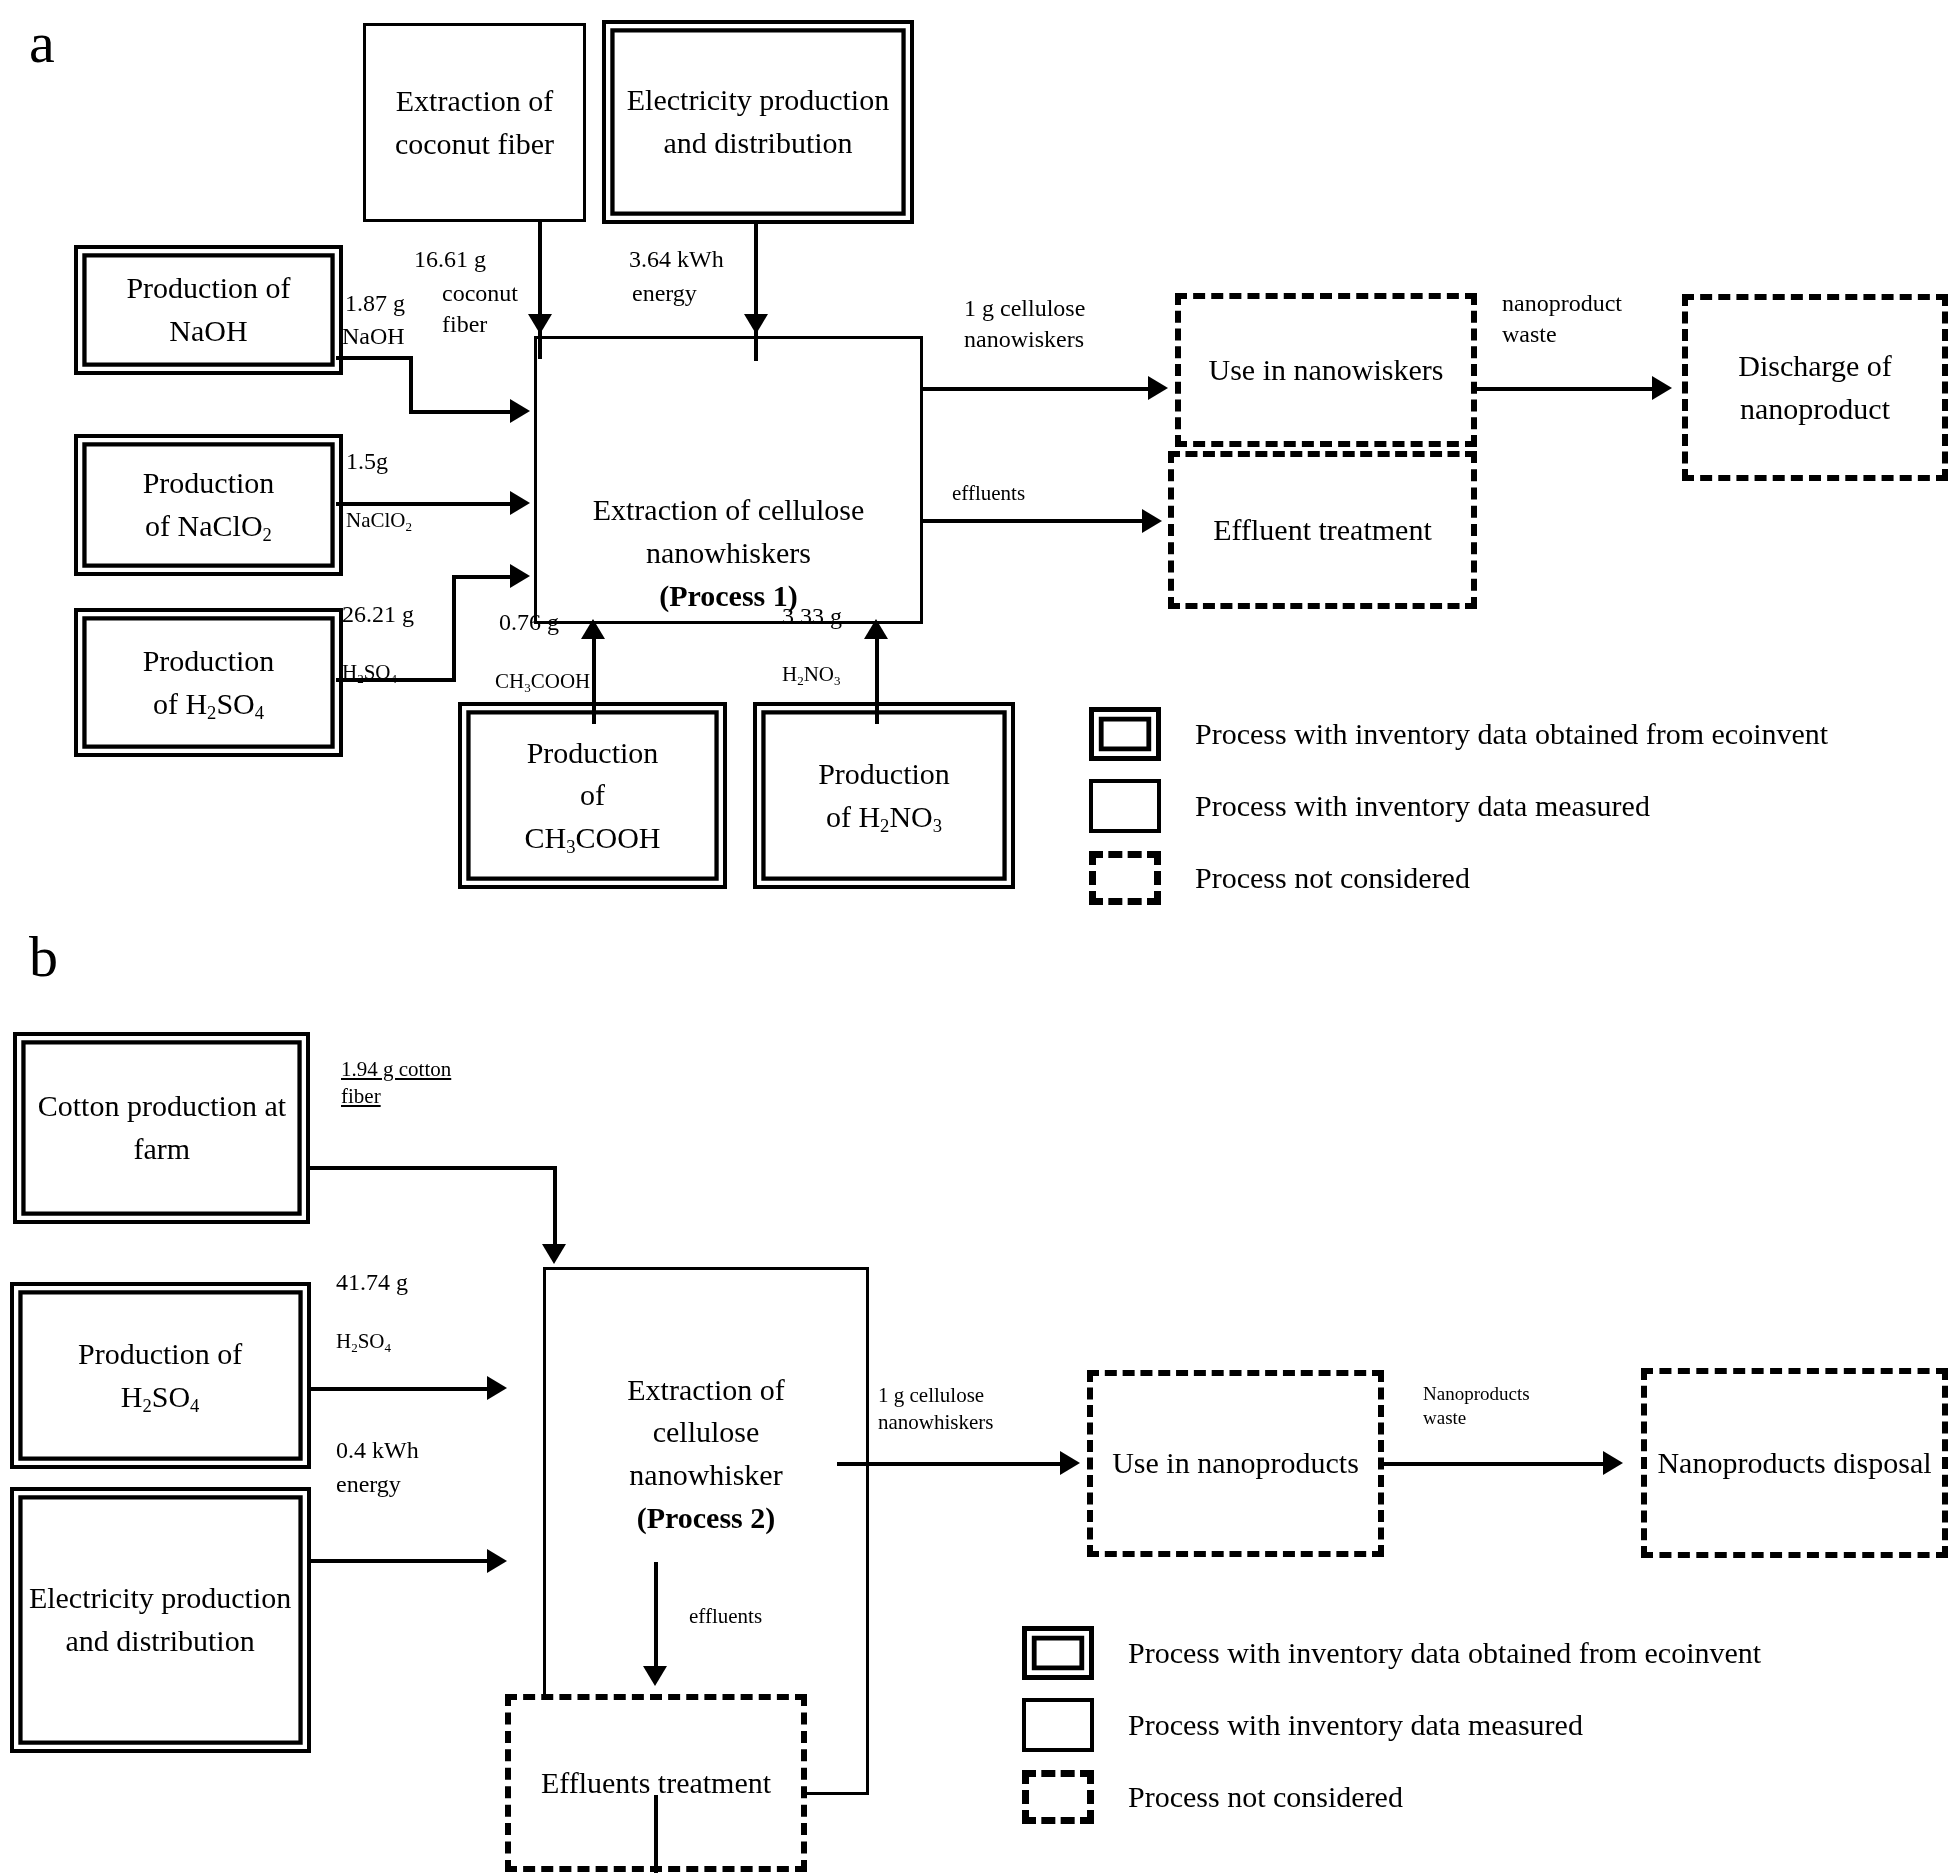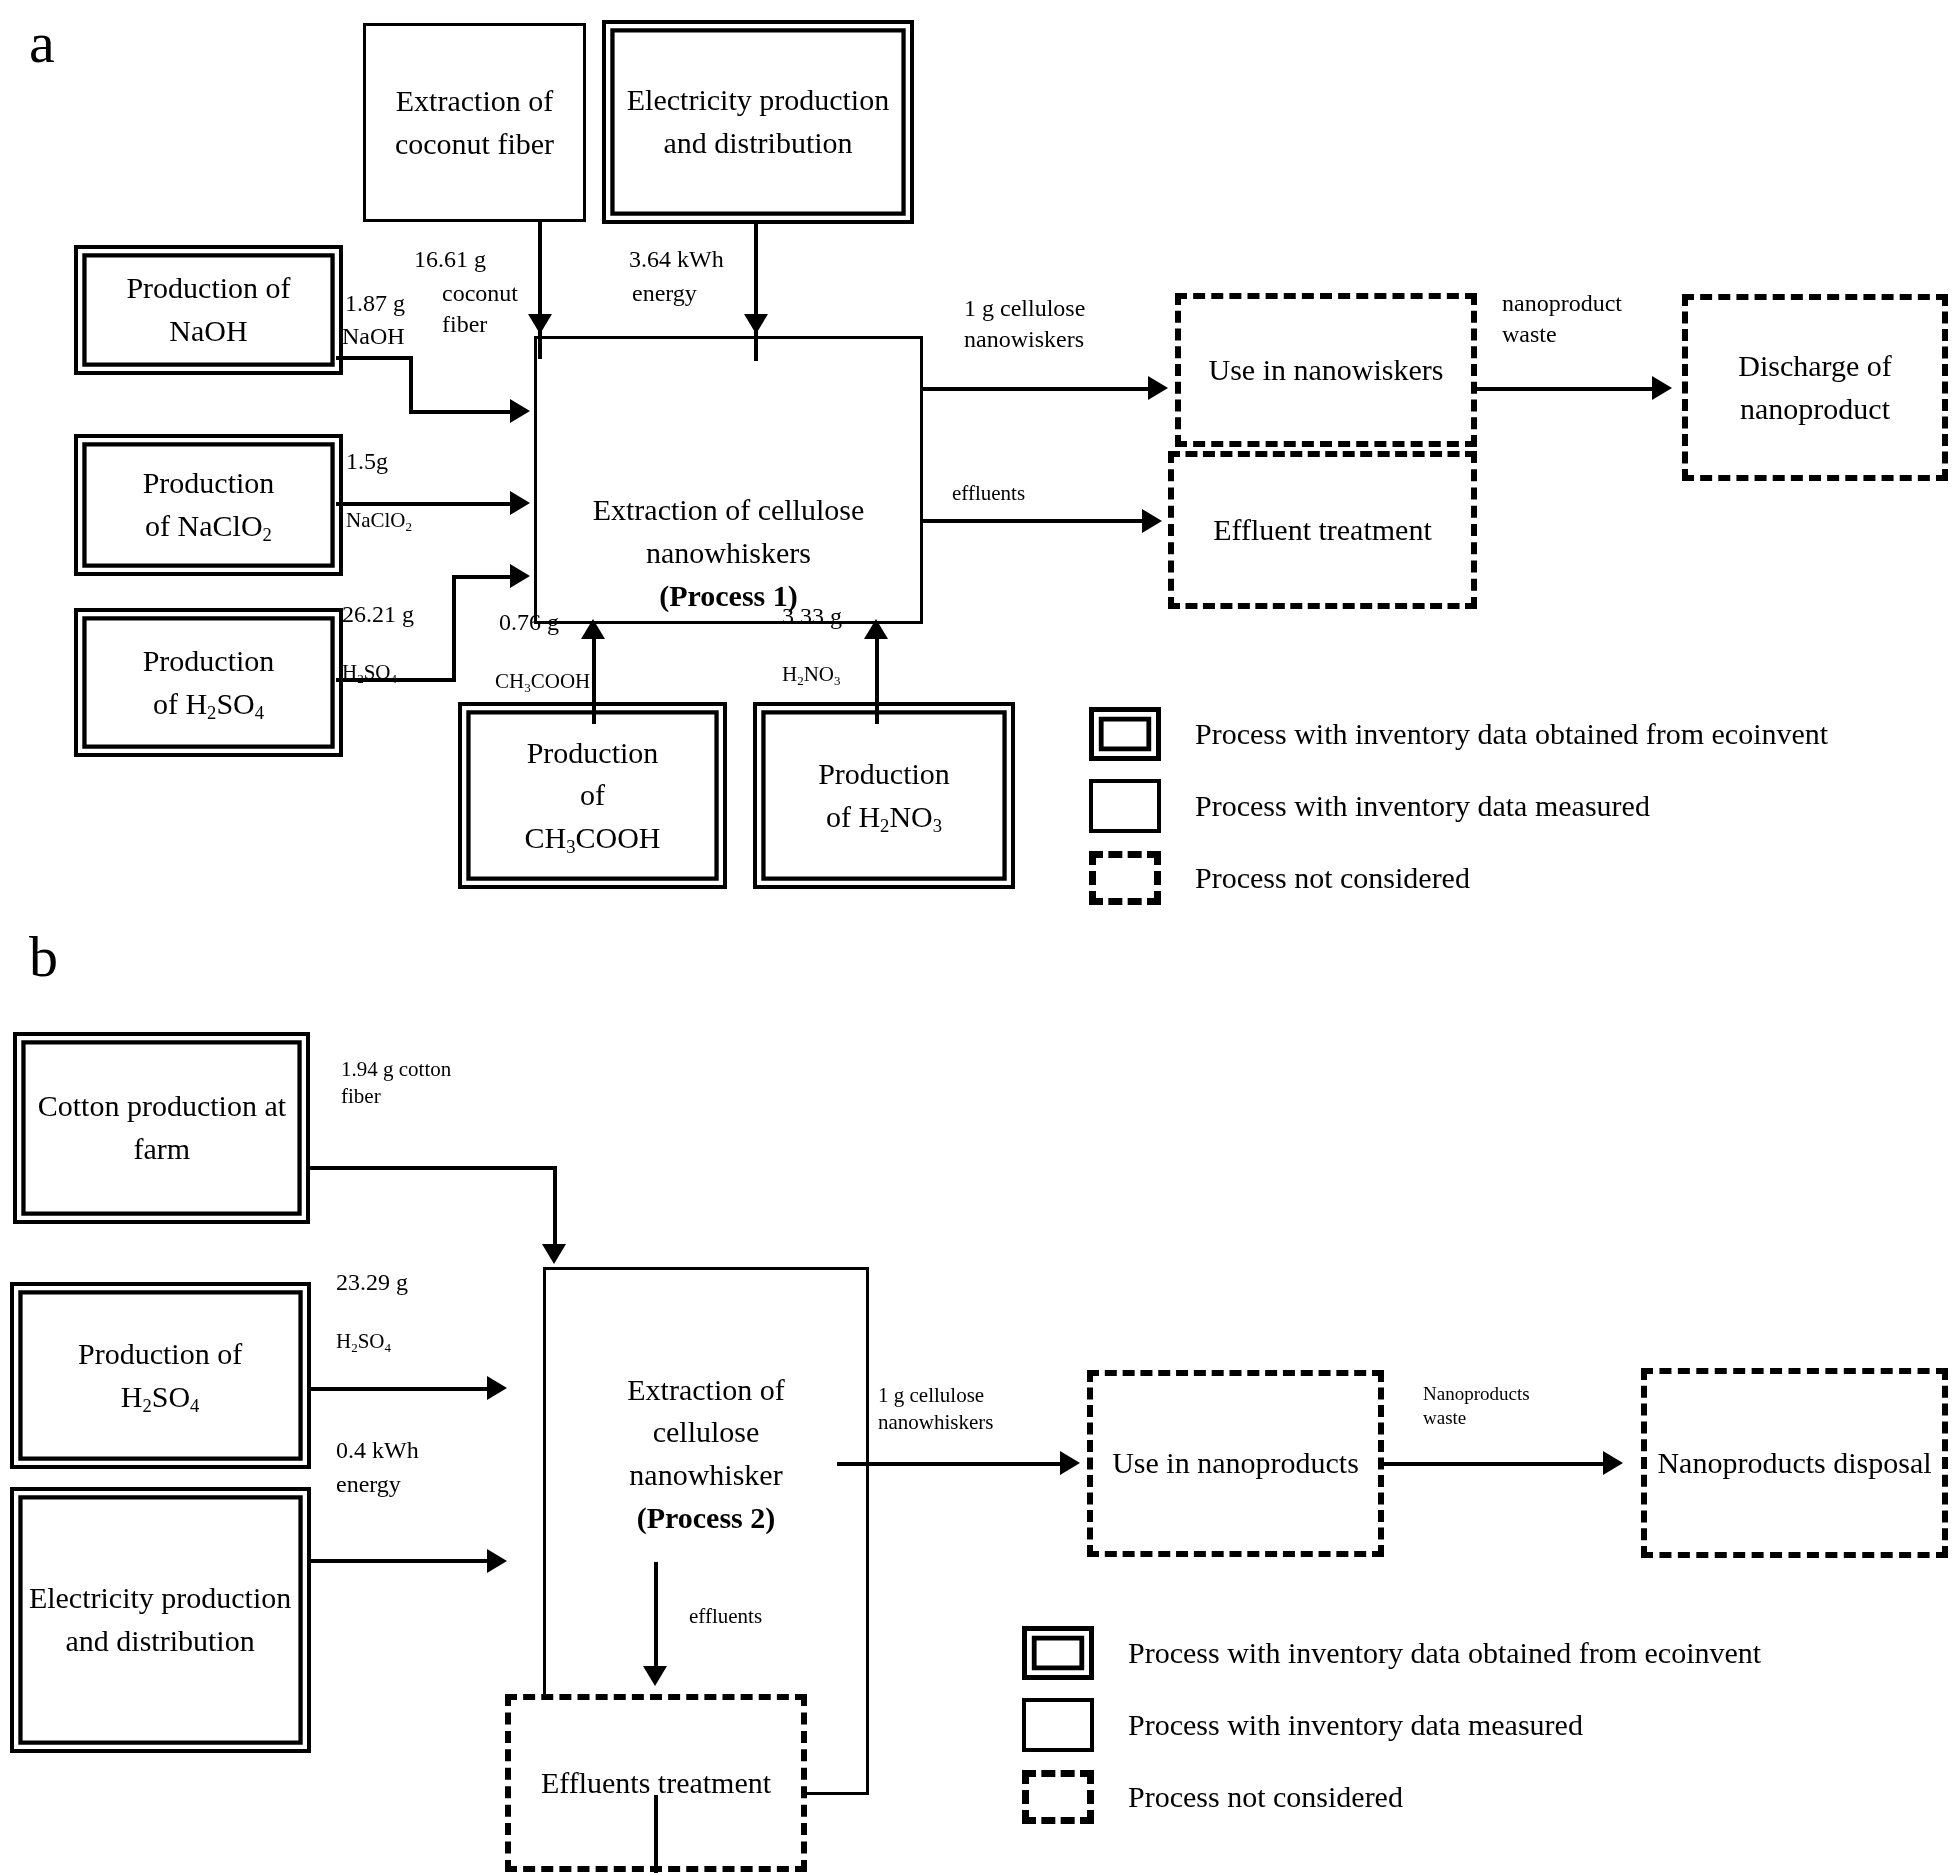--- a/index.html
+++ b/index.html
@@ -314,24 +314,24 @@
   <div class="vline" style="left:654px;top:1795px;height:86px;"></div>
   <div class="arrowD" style="left:643px;top:1666px;"></div>
   <div class="vline" style="left:654px;top:1795px;height:0px;"></div>
   <div class="vline" style="left:654px;top:1795px;height:0;"></div>
   <div class="vline" style="left:654px;top:1794px;height:0;"></div>
   <div class="vline" style="left:654px;top:1795px;height:0;"></div>
   <div class="vline" style="left:654px;top:1795px;height:0;"></div>
   <div class="vline" style="left:654px;top:1795px;height:0;"></div>
   <div class="vline" style="left:654px;top:1562px;height:110px;"></div>
 
-  <div class="flabel sm" style="left:341px;top:1056px;">1.94 g cotton
+  <div class="flabel sm" style="left:341px;top:1056px;text-decoration:underline;">1.94 g cotton
 fiber</div>
 
-  <div class="flabel" style="left:336px;top:1267px;">23.29 g</div>
+  <div class="flabel" style="left:336px;top:1267px;">41.74 g</div>
   <div class="flabel sm" style="left:336px;top:1301px;">
     <span>H</span><sub>2</sub><span>SO</span><sub>4</sub>
   </div>
 
   <div class="flabel" style="left:336px;top:1435px;">0.4 kWh</div>
   <div class="flabel" style="left:336px;top:1469px;">energy</div>
 
   <div class="flabel sm" style="left:878px;top:1382px;">1 g cellulose
 nanowhiskers</div>
   <div class="flabel xs" style="left:1423px;top:1382px;">Nanoproducts

